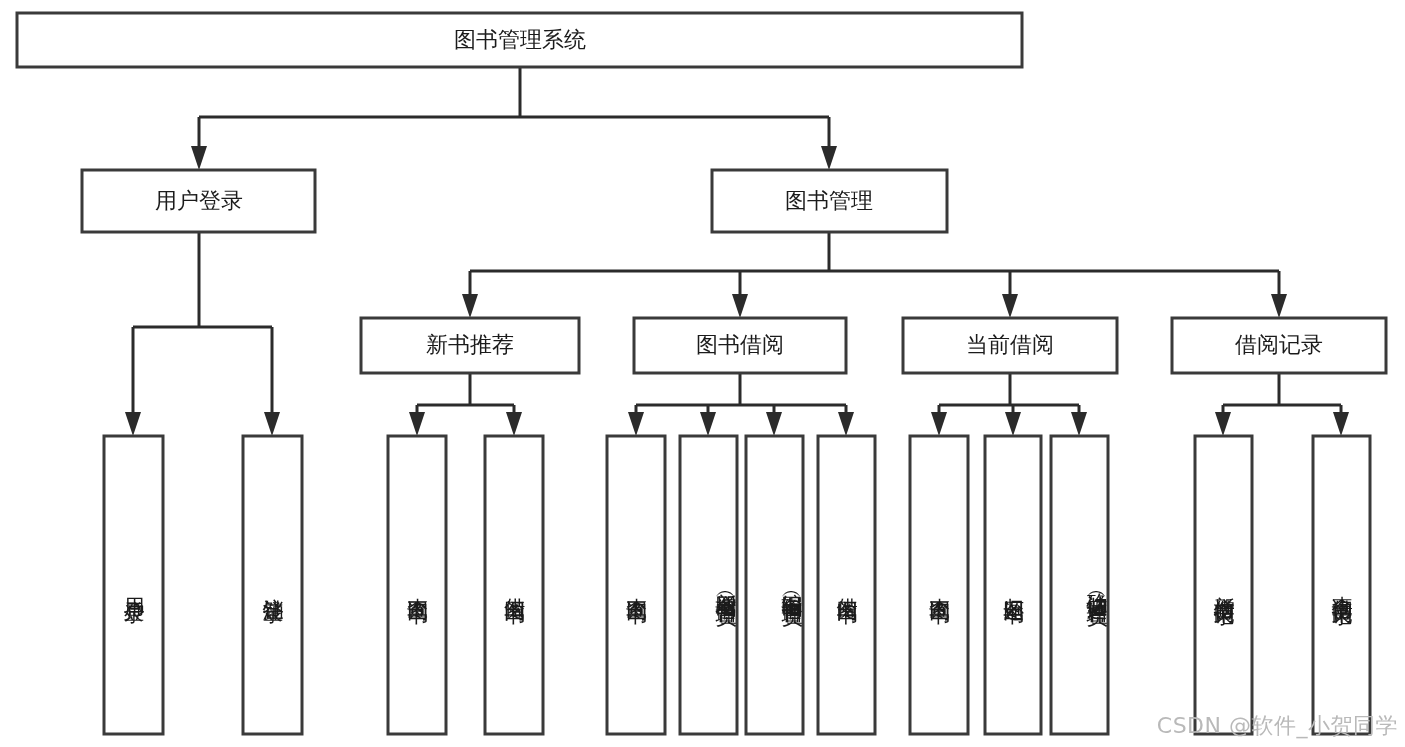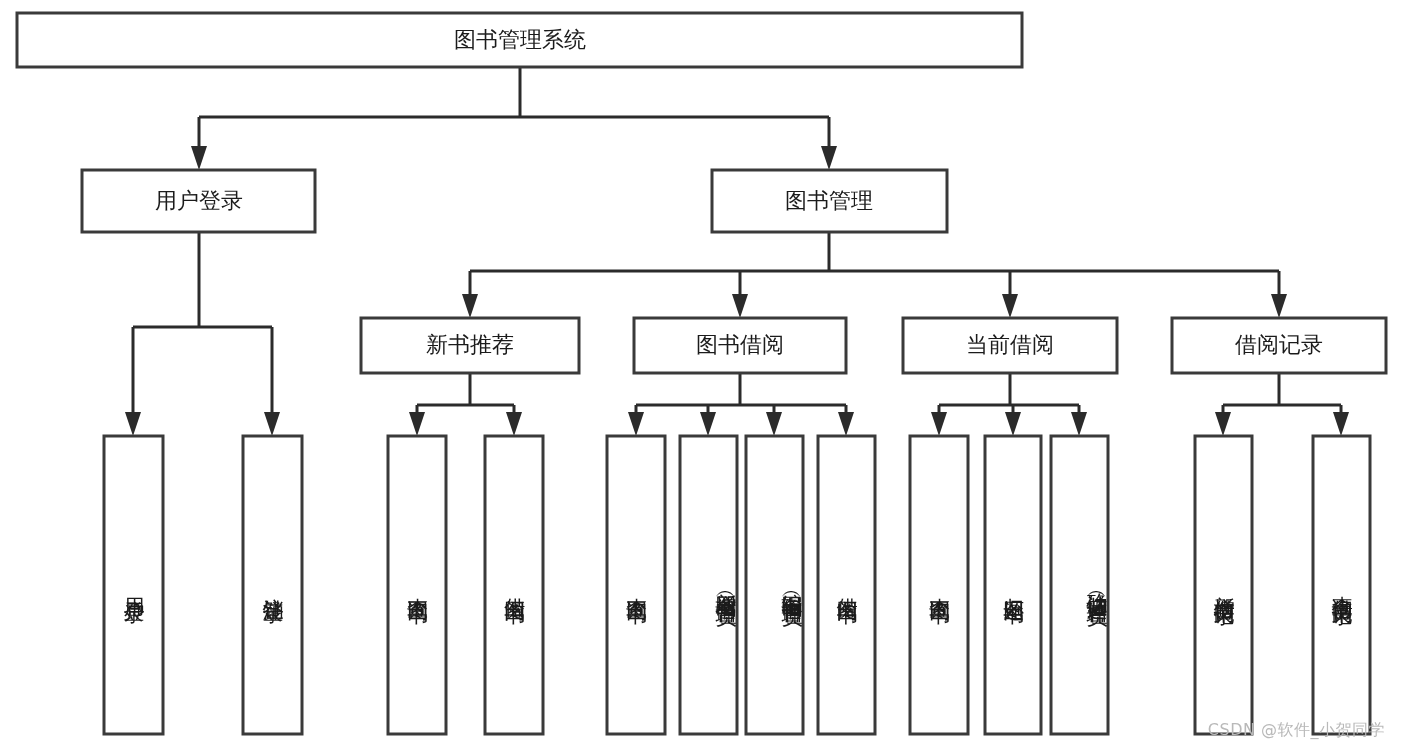--- a/index.html
+++ b/index.html
@@ -60,24 +60,24 @@
     color: #1b1b1b;
     display: flex;
     align-items: center;
     justify-content: center;
     text-align: center;
     white-space: nowrap;
     pointer-events: none;
   }
   .watermark {
     position: absolute;
-    right: 20px;
+    right: 7px;
     bottom: 6px;
     font-family: "DejaVu Sans", "Liberation Sans", sans-serif;
-    font-size: 16px;
+    font-size: 22px;
     color: #b9b9b9;
     letter-spacing: 0.5px;
     white-space: nowrap;
   }
 </style>
 </head>
 <body>
 
 <div id="diagram-root">
 

